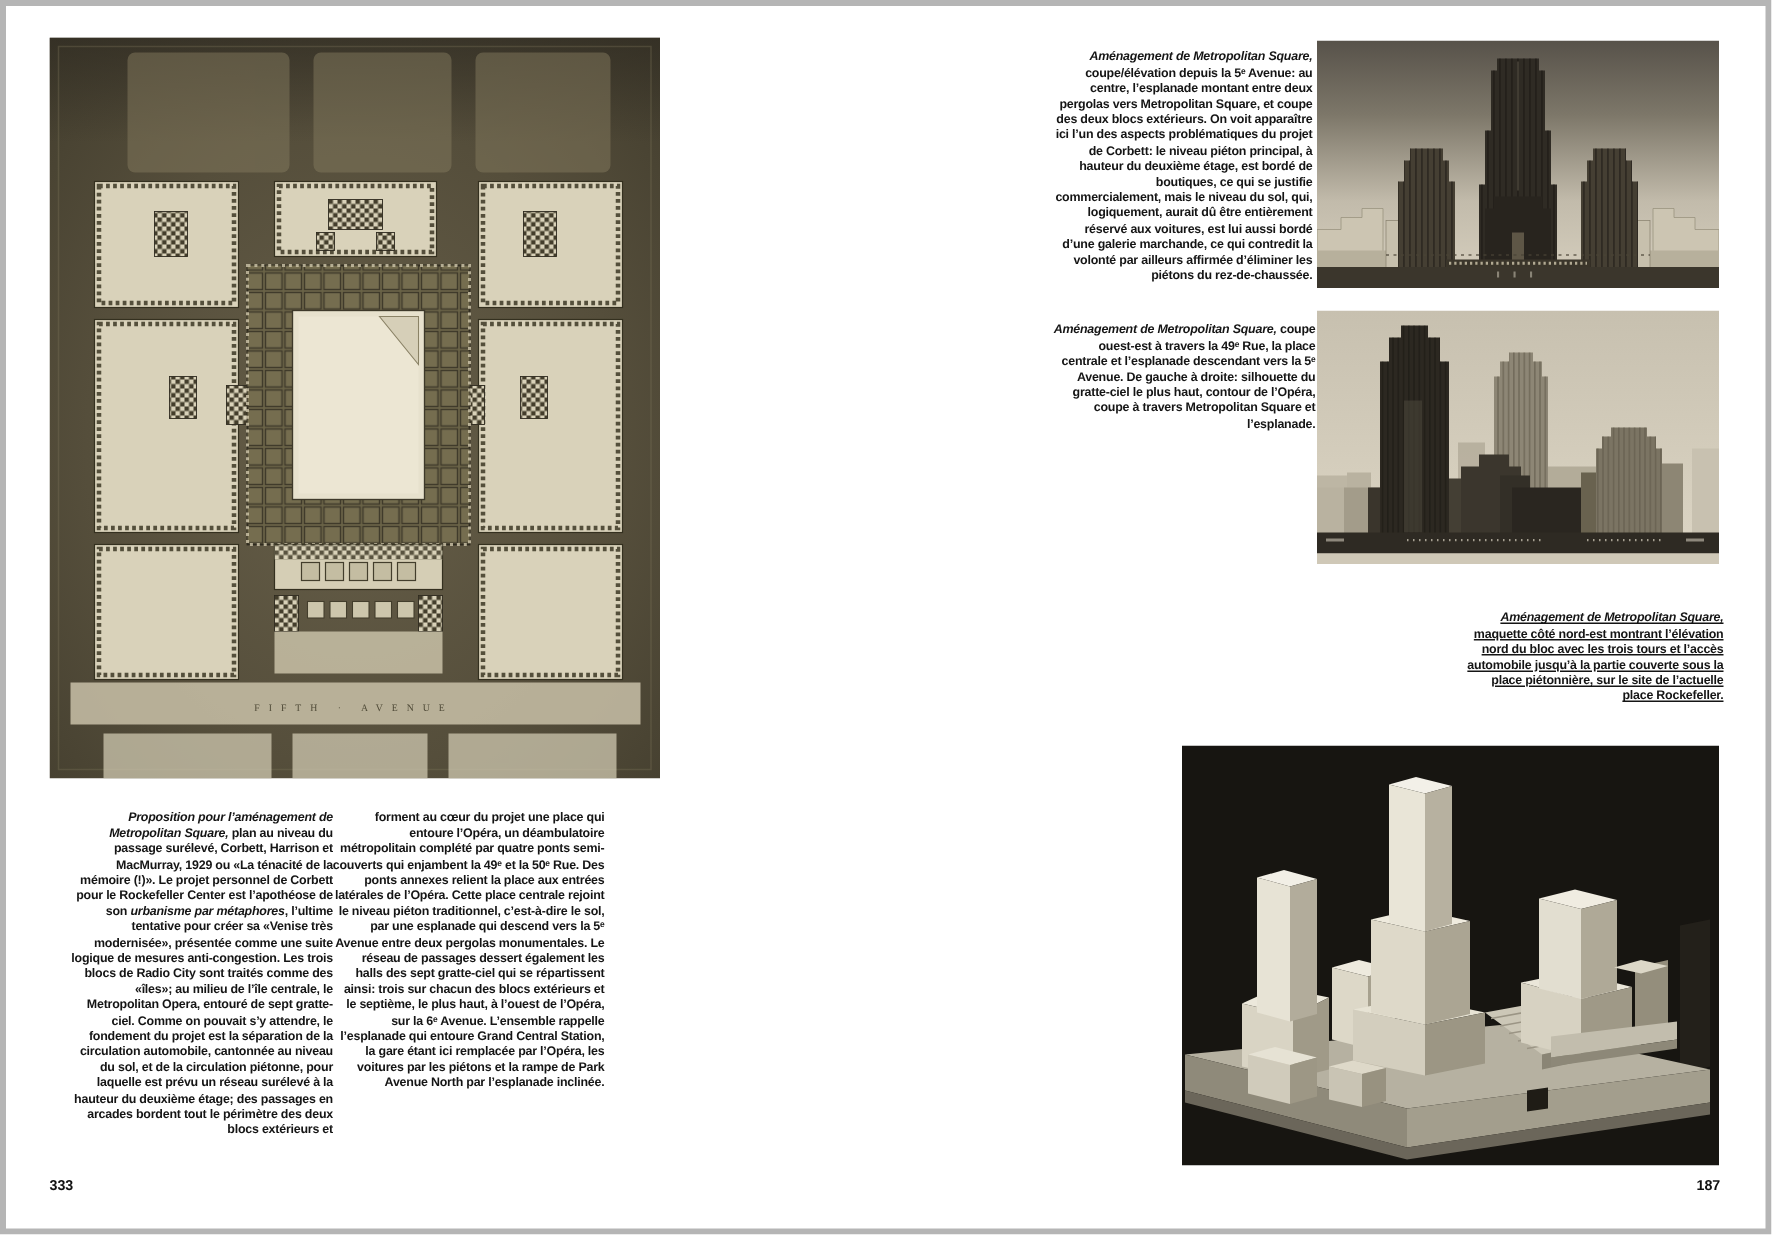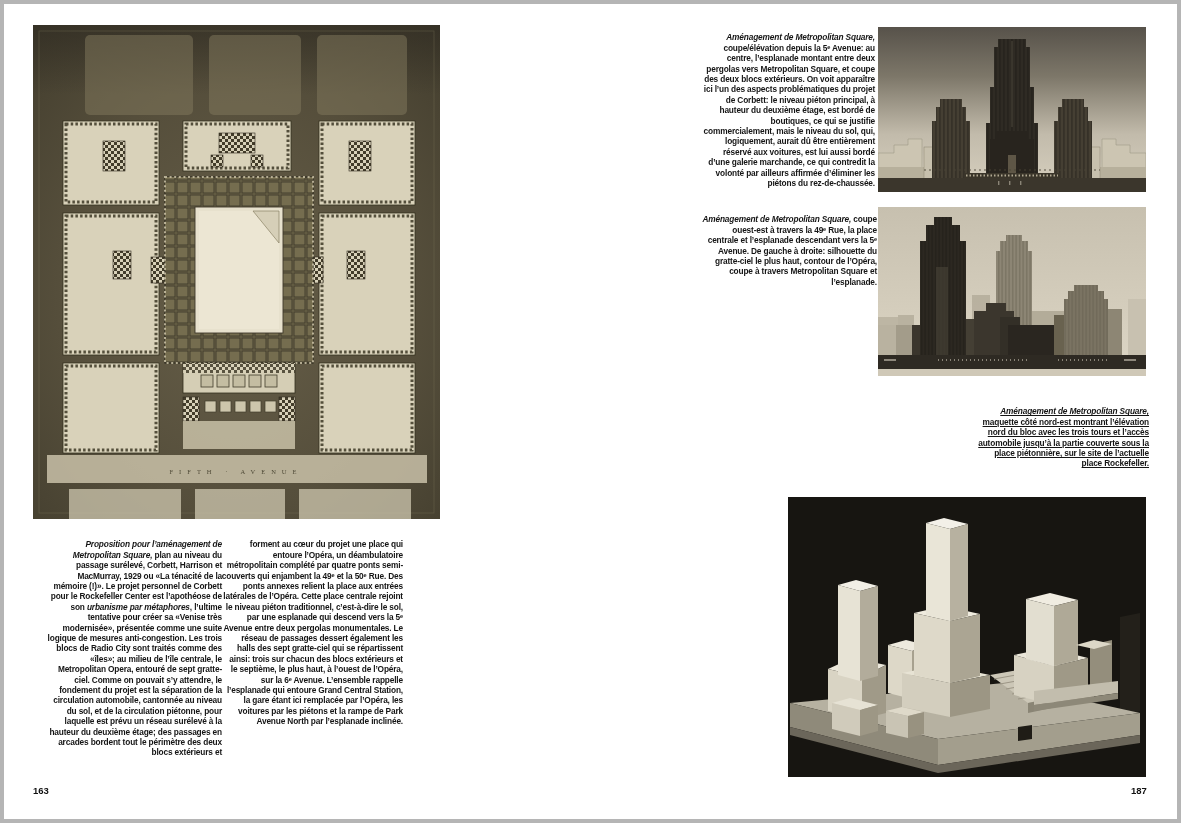--- a/index.html
+++ b/index.html
@@ -153,21 +153,21 @@
         <rect x="162" y="464" width="90" height="30" fill="#cfc8b0"></rect>
         <rect x="266" y="464" width="112" height="30" fill="#cfc8b0"></rect>
       </g>
     </svg>
   </figure>
 
   <p class="txt" id="col1"><span class="it">Proposition pour l’aménagement de Metropolitan Square,</span><span> plan au niveau du passage surélevé, Corbett, Harrison et MacMurray, 1929 ou «La ténacité de la mémoire (!)». Le projet personnel de Corbett pour le Rockefeller Center est l’apothéose de son </span><span class="it">urbanisme par métaphores</span><span>, l’ultime tentative pour créer sa «Venise très modernisée», présentée comme une suite logique de mesures anti-congestion. Les trois blocs de Radio City sont traités comme des «îles»; au milieu de l’île centrale, le Metropolitan Opera, entouré de sept gratte-ciel. Comme on pouvait s’y attendre, le fondement du projet est la séparation de la circulation automobile, cantonnée au niveau du sol, et de la circulation piétonne, pour laquelle est prévu un réseau surélevé à la hauteur du deuxième étage; des passages en arcades bordent tout le périmètre des deux blocs extérieurs et</span></p>
 
   <p class="txt" id="col2">forment au cœur du projet une place qui entoure l’Opéra, un déambulatoire métropolitain complété par quatre ponts semi-couverts qui enjambent la 49ᵉ et la 50ᵉ Rue. Des ponts annexes relient la place aux entrées latérales de l’Opéra. Cette place centrale rejoint le niveau piéton traditionnel, c’est-à-dire le sol, par une esplanade qui descend vers la 5ᵉ Avenue entre deux pergolas monumentales. Le réseau de passages dessert également les halls des sept gratte-ciel qui se répartissent ainsi: trois sur chacun des blocs extérieurs et le septième, le plus haut, à l’ouest de l’Opéra, sur la 6ᵉ Avenue. L’ensemble rappelle l’esplanade qui entoure Grand Central Station, la gare étant ici remplacée par l’Opéra, les voitures par les piétons et la rampe de Park Avenue North par l’esplanade inclinée.</p>
 
-  <div class="pagenum" id="pn-left">163</div>
+  <div class="pagenum" id="pn-left">333</div>
 
   <p class="txt" id="cap1"><span class="it">Aménagement de Metropolitan Square,</span><span> coupe/élévation depuis la 5ᵉ Avenue: au centre, l’esplanade montant entre deux pergolas vers Metropolitan Square, et coupe des deux blocs extérieurs. On voit apparaître ici l’un des aspects problématiques du projet de Corbett: le niveau piéton principal, à hauteur du deuxième étage, est bordé de boutiques, ce qui se justifie commercialement, mais le niveau du sol, qui, logiquement, aurait dû être entièrement réservé aux voitures, est lui aussi bordé d’une galerie marchande, ce qui contredit la volonté par ailleurs affirmée d’éliminer les piétons du rez-de-chaussée.</span></p>
 
   <p class="txt" id="cap2"><span class="it">Aménagement de Metropolitan Square,</span><span> coupe ouest-est à travers la 49ᵉ Rue, la place centrale et l’esplanade descendant vers la 5ᵉ Avenue. De gauche à droite: silhouette du gratte-ciel le plus haut, contour de l’Opéra, coupe à travers Metropolitan Square et l’esplanade.</span></p>
 
   <figure id="elev1-fig">
     <svg viewBox="0 0 268 165" preserveAspectRatio="none">
       <defs>
         <linearGradient id="sky1" x1="0" y1="0" x2="0" y2="1">
           <stop offset="0%" stop-color="#57524a"></stop>

